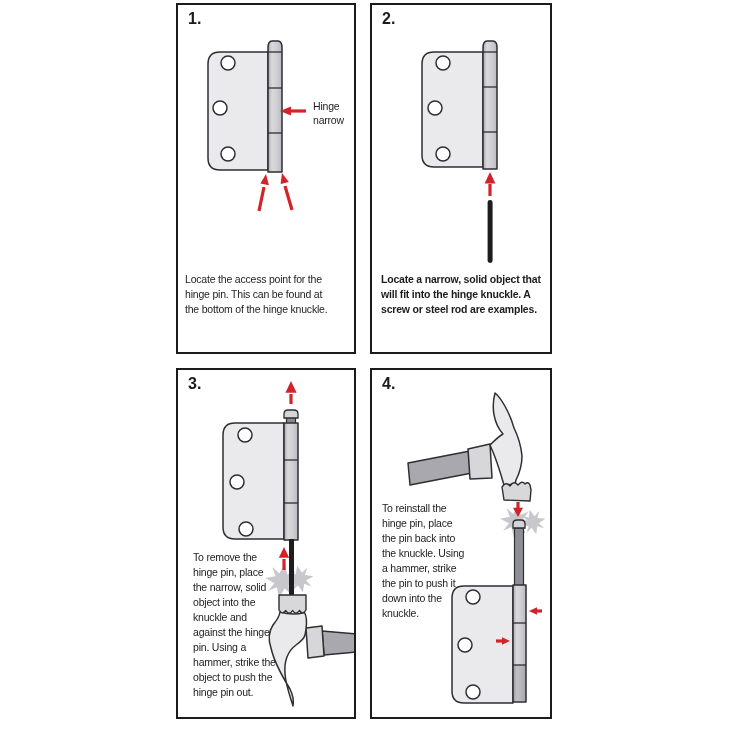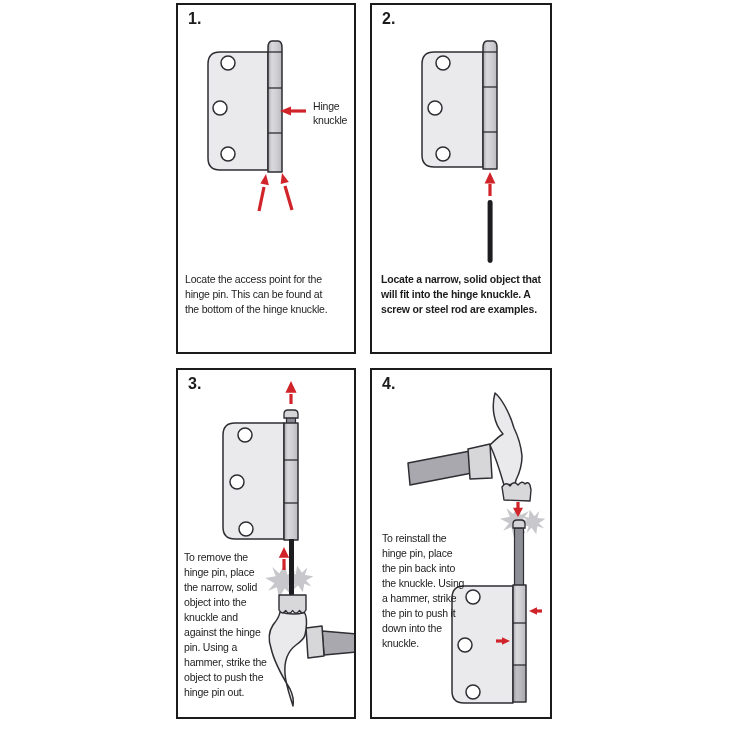--- a/index.html
+++ b/index.html
@@ -8,22 +8,22 @@
   .panel{position:absolute;border:2px solid var(--panel-border,#1b1b1b);background:#fff;}
   .p1{left:176px;top:3px;width:176px;height:347px;}
   .p2{left:370px;top:3px;width:178px;height:347px;}
   .p3{left:176px;top:368px;width:176px;height:347px;}
   .p4{left:370px;top:368px;width:178px;height:347px;}
   .panel svg{position:absolute;left:0;top:0;display:block;}
   .step-number{position:absolute;left:10px;top:5px;font-size:16px;font-weight:bold;color:var(--ink,#1c1c1c);}
   .caption{position:absolute;font-size:10.5px;line-height:15px;letter-spacing:-0.2px;color:var(--ink,#1c1c1c);white-space:pre;}
   .cap1{left:7px;top:267px;}
   .cap2{left:9px;top:267px;font-weight:bold;}
-  .cap3{left:6px;top:180px;}
-  .cap4{left:10px;top:131px;margin-top:30px;}
+  .cap3{left:15px;top:180px;}
+  .cap4{left:10px;top:131px;}
   .callout{position:absolute;left:135px;top:95px;font-size:10.5px;line-height:13.5px;letter-spacing:-0.2px;color:var(--ink,#1c1c1c);white-space:pre;}
   
   .leaf{fill:#eaeaec;stroke:#2e2e33;stroke-width:1.5;stroke-linejoin:round;}
   .knuckle{stroke:#2e2e33;stroke-width:1.5;stroke-linejoin:round;}
   .seg line{stroke:#2e2e33;stroke-width:1.3;}
   .hole{fill:#ffffff;stroke:#2e2e33;stroke-width:1.5;}
   .red line{stroke:var(--accent-red,#d0232a);stroke-width:3.2;}
   .red polygon{fill:var(--accent-red,#d0232a);}
   .rod{fill:#1d1d1f;}
   .head{fill:#eaeaec;stroke:#2e2e33;stroke-width:1.5;stroke-linejoin:round;}
@@ -69,21 +69,21 @@
       </g>
       <g class="red">
         <line x1="83" y1="208" x2="88" y2="184"></line>
         <polygon points="90,171 92.9,182.2 84.4,180.4"></polygon>
         <line x1="116" y1="207" x2="109" y2="183"></line>
         <polygon points="106,170 112.8,178.9 104.6,181.1"></polygon>
       </g>
     </svg>
     <div class="step-number">1.</div>
     <div class="callout">Hinge
-knuckle</div>
+narrow</div>
     <div class="caption cap1">Locate the access point for the
 hinge pin. This can be found at
 the bottom of the hinge knuckle.</div>
   </section>
 
   <section class="panel p2">
     <svg width="178" height="347" viewBox="2 2 178 347">
       <defs>
         <linearGradient id="kg2" x1="0" y1="0" x2="1" y2="0">
           <stop offset="0" stop-color="#a7a7ad"></stop>

